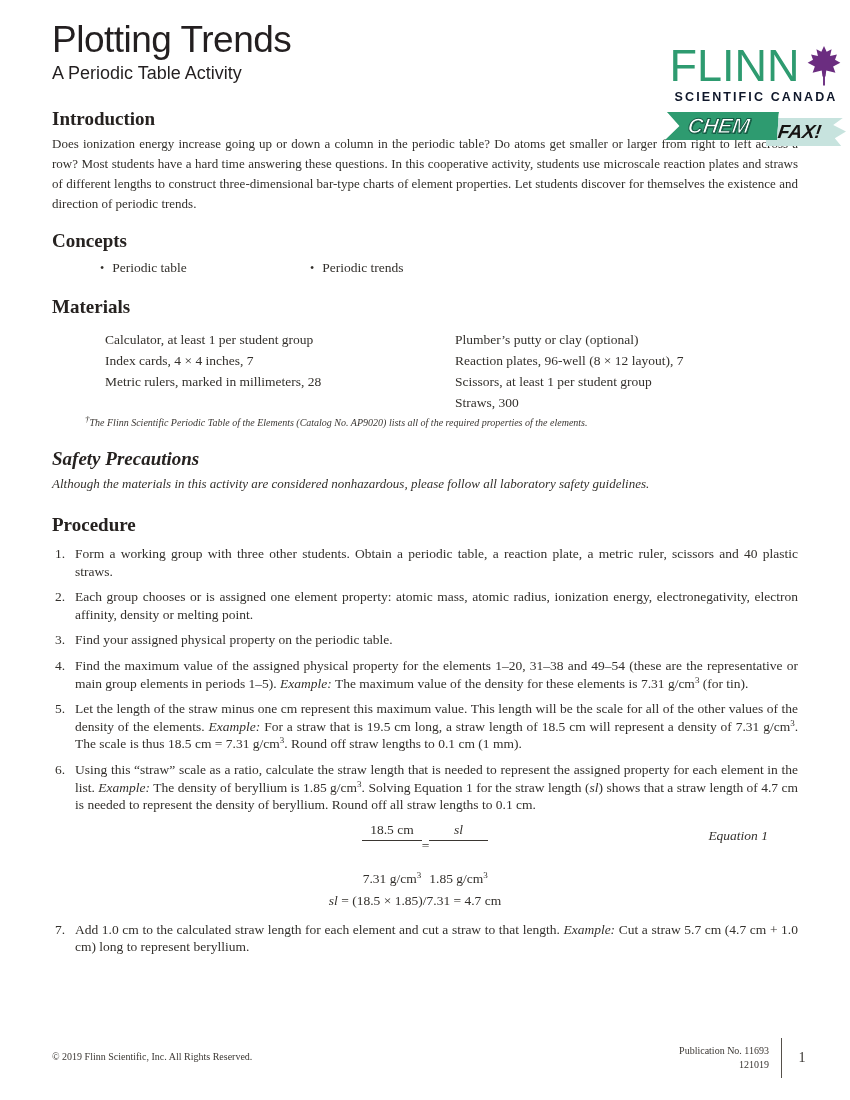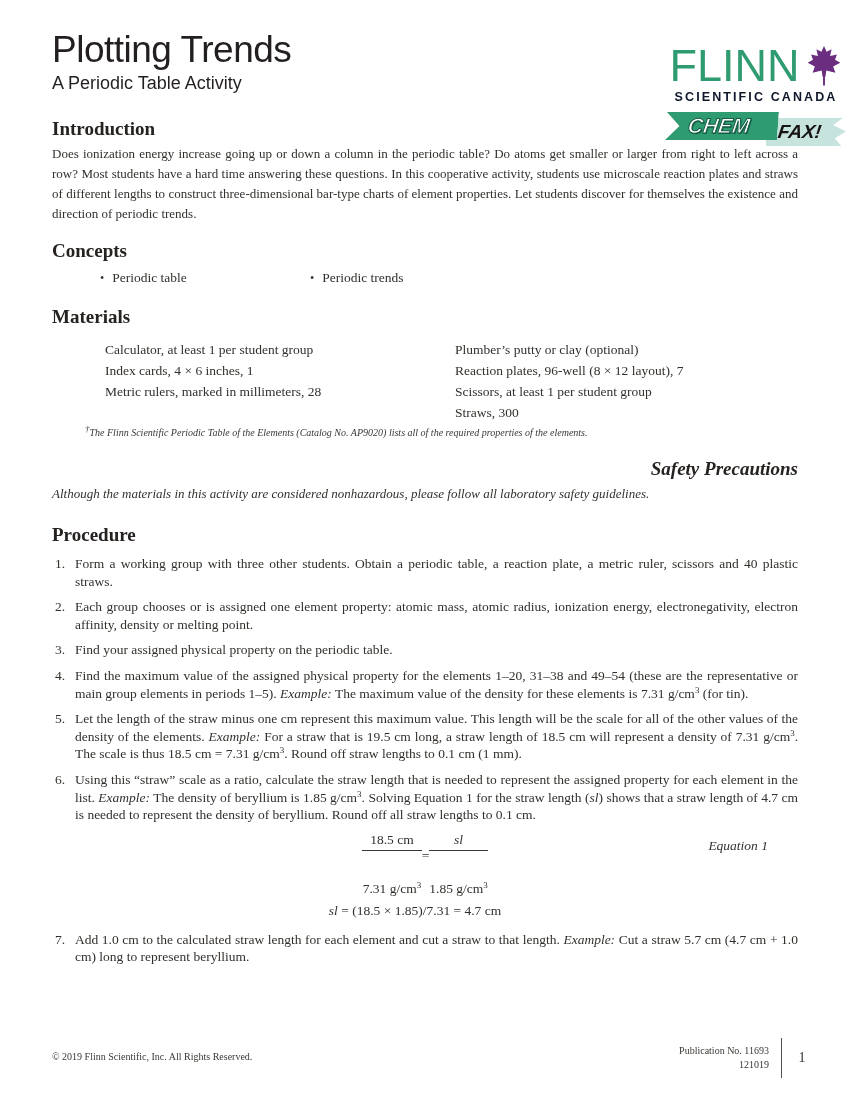--- a/index.html
+++ b/index.html
@@ -5,21 +5,21 @@
   html,body { margin:0; padding:0; background:#ffffff; }
   .page {
     position:relative; width:850px; height:1100px; background:#ffffff;
     font-family:"Liberation Serif", serif; color:#33302c; overflow:hidden;
   }
   .content { position:absolute; left:52px; top:0; width:746px; }
 
   
   .page-title {
     font-family:"Liberation Sans", sans-serif; font-size:37px; font-weight:400;
-    color:#231f20; margin-top:30px; line-height:40px; letter-spacing:-0.5px;
+    color:#231f20; margin-top:20px; line-height:40px; letter-spacing:-0.5px;
   }
   .page-subtitle {
     font-family:"Liberation Sans", sans-serif; font-size:18px; font-weight:400;
     color:#231f20; margin-top:3px; line-height:21px;
   }
   .logo-block { position:absolute; top:44px; right:0; width:188px; text-align:center; }
   .flinn-row { display:flex; align-items:flex-start; justify-content:center; gap:5px; }
   .flinn-text {
     font-family:"Liberation Sans", sans-serif; font-weight:400; font-size:45px;
     line-height:44px; color:#2E9B70; letter-spacing:0px;
@@ -46,21 +46,21 @@
     -webkit-text-stroke:1px #145C44; text-shadow:1px 1px 0 #145C44;
   }
   .fax-text {
     position:absolute; left:112px; top:11px; z-index:3;
     font-family:"Liberation Sans", sans-serif; font-style:italic; font-weight:700;
     font-size:19px; color:#161413; transform:skewX(-8deg);
   }
 
   
   h2 { font-size:19px; font-weight:700; color:#262220; margin:0; line-height:22px; }
-  h2.italic { font-style:italic;text-align:right; }
+  h2.italic { font-style:italic; }
   .h-intro { margin-top:24px; }
   .h-concepts { margin-top:16px; }
   .h-materials { margin-top:20px; }
   .h-safety { margin-top:20px; }
   .h-procedure { margin-top:22px; }
 
   .body-par { font-size:13px; line-height:20px; margin-top:4px; text-align:justify; }
 
   .concepts-row { display:flex; margin-top:8px; font-size:13.5px; }
   .concept-item { display:flex; align-items:baseline; }
@@ -118,21 +118,21 @@
       <div class="concept-item">
         <span class="bullet">•</span>
         <span>Periodic trends</span>
       </div>
     </div>
 
     <h2 class="h-materials">Materials</h2>
     <div class="materials-grid">
       <div class="mat-col">
         <div class="mat-item">Calculator, at least 1 per student group</div>
-        <div class="mat-item">Index cards, 4 × 6 inches, 1</div>
+        <div class="mat-item">Index cards, 4 × 4 inches, 7</div>
         <div class="mat-item">Metric rulers, marked in millimeters, 28</div>
       </div>
       <div class="mat-col">
         <div class="mat-item">Plumber’s putty or clay (optional)</div>
         <div class="mat-item">Reaction plates, 96-well (8 × 12 layout), 7</div>
         <div class="mat-item">Scissors, at least 1 per student group</div>
         <div class="mat-item">Straws, 300</div>
       </div>
     </div>
     <div class="mat-footnote"><sup>†</sup>The Flinn Scientific Periodic Table of the Elements (Catalog No. AP9020) lists all of the required properties of the elements.</div>

